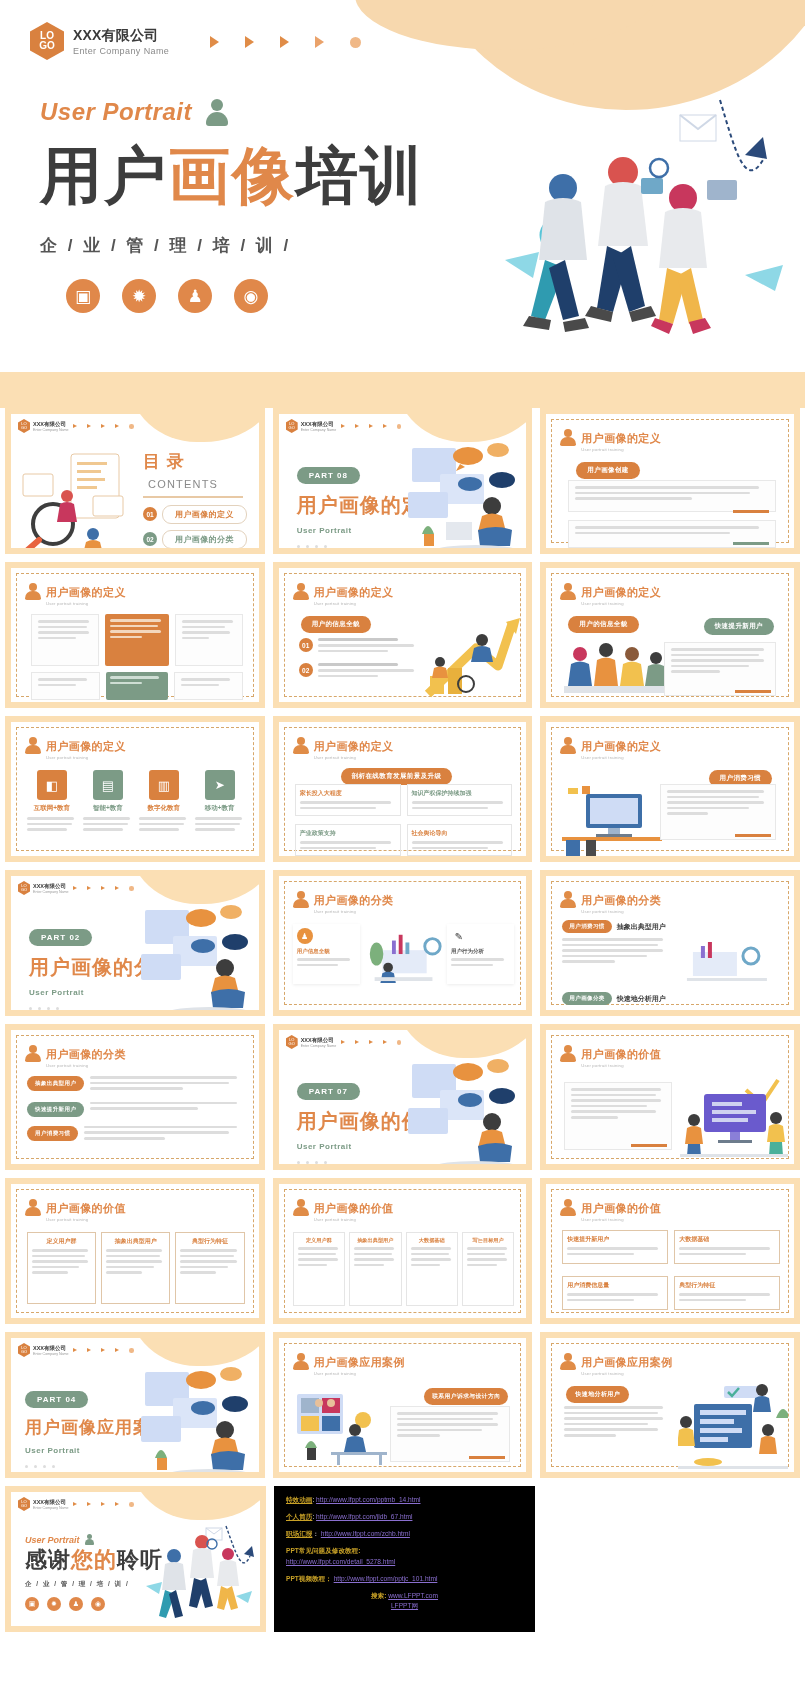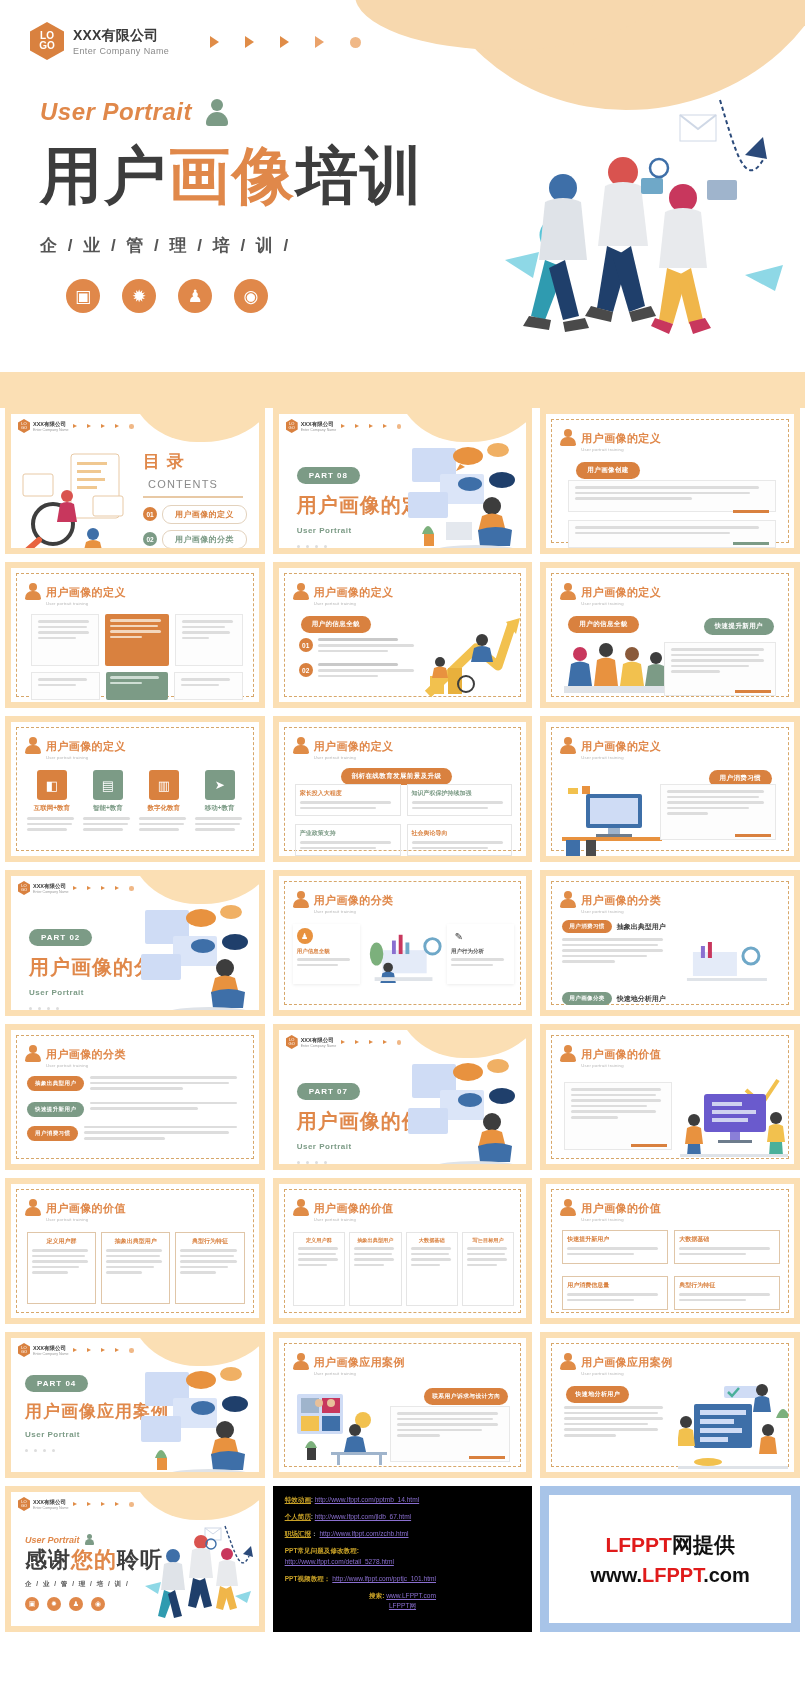--- a/index.html
+++ b/index.html
@@ -934,21 +934,21 @@
               <div class="x2">Enter  Company Name</div>
             </div>
       </div>
       <div class="t-tris">
             <i class="t-tri"></i>
             <i class="t-tri"></i>
             <i class="t-tri"></i>
             <i class="t-tri"></i>
             <i class="t-dot"></i>
           </div>
-      <div style="position:absolute;left:14px;top:34px;">
+      <div style="position:absolute;left:14px;top:50px;">
         <span class="part-pill">PART 04</span>
         <div class="part-title" style="font-size:17px">用户画像应用案例</div>
         <div class="part-en">User Portrait</div>
         <div class="part-dots">
               <i></i>
               <i></i>
               <i></i>
               <i></i>
             </div>
       </div>
@@ -1121,21 +1121,15 @@
       </div>
       <div class="lk">
         <span class="cn" style="text-decoration:none">PPT视频教程：</span> <span class="url">http://www.lfppt.com/pptjc_101.html</span>
       </div>
       <div class="lk center">
         <span class="cn" style="text-decoration:none">搜索:</span> <span class="url">www.LFPPT.com</span>
         <div><span class="url">LFPPT网</span></div>
       </div>
     </div>
 
-    <div class="lfbox">
-      <div class="lfinner">
-        <div class="lf1"><span class="r">LFPPT</span><span class="k">网提供</span></div>
-        <div class="lf2"><span>www.</span><span class="r">LFPPT</span><span>.com</span></div>
-      </div>
-    </div>
   </div>
 
 </div>
 
 </body></html>

